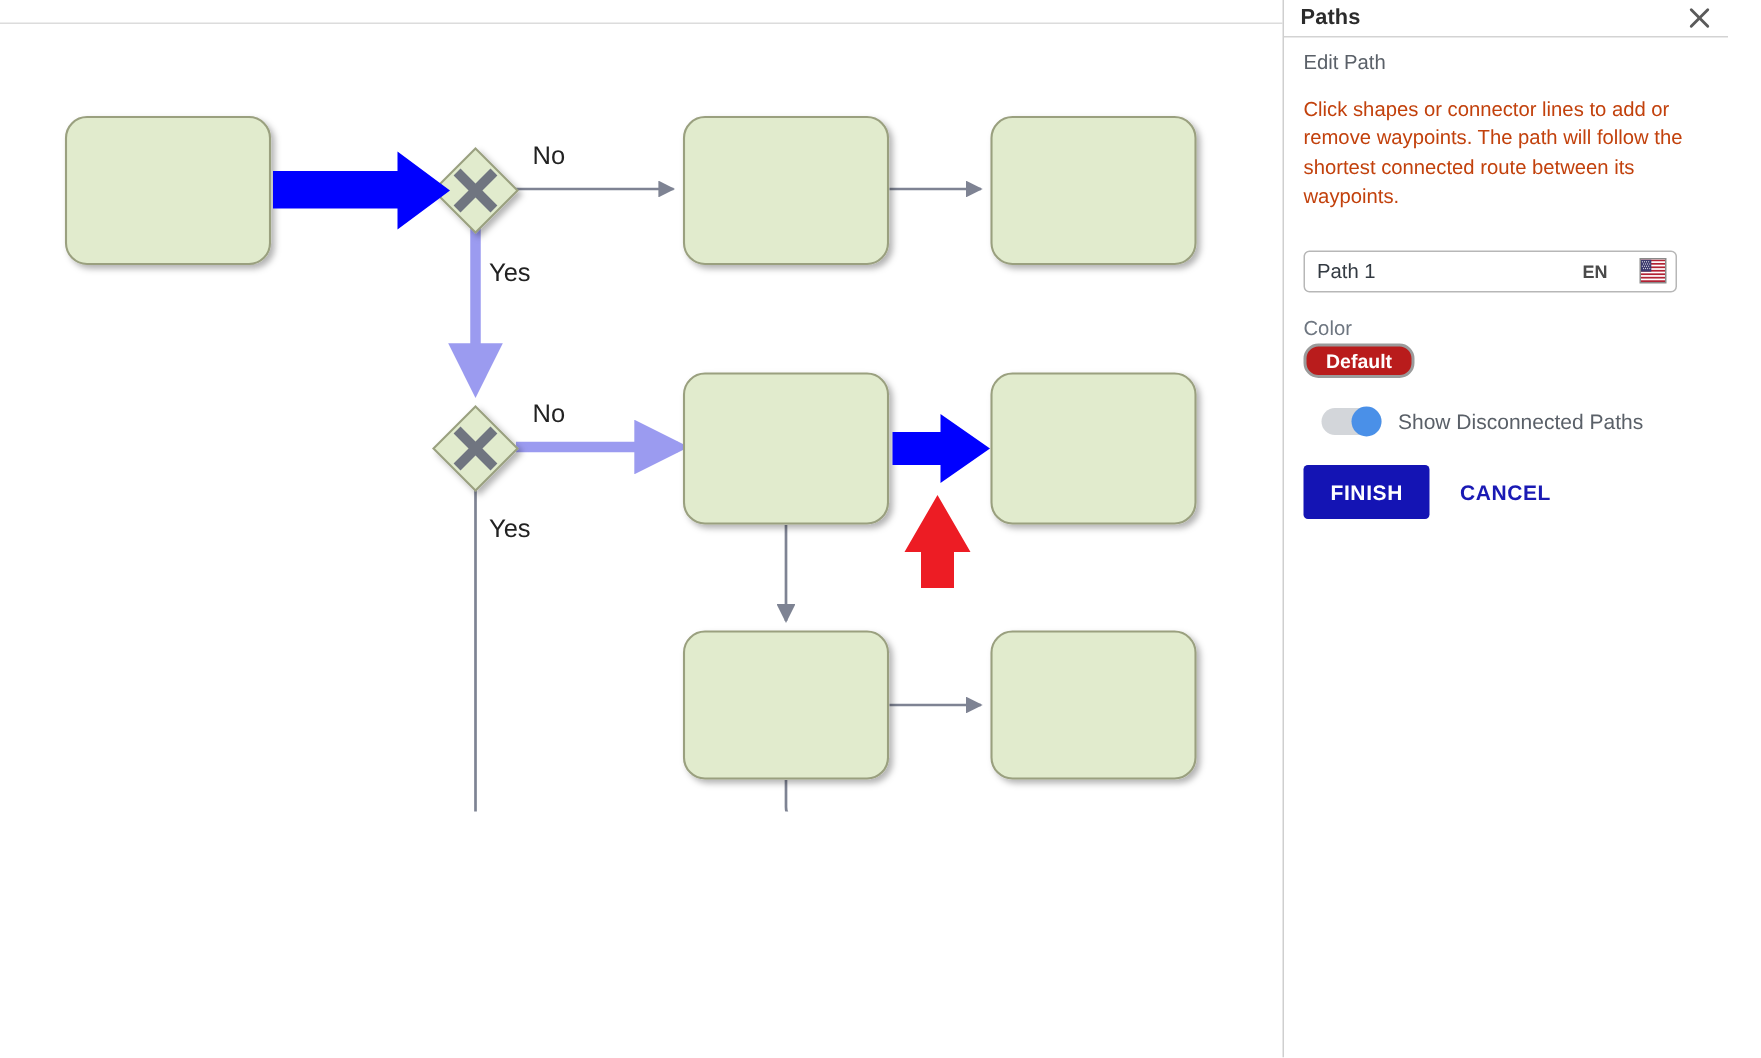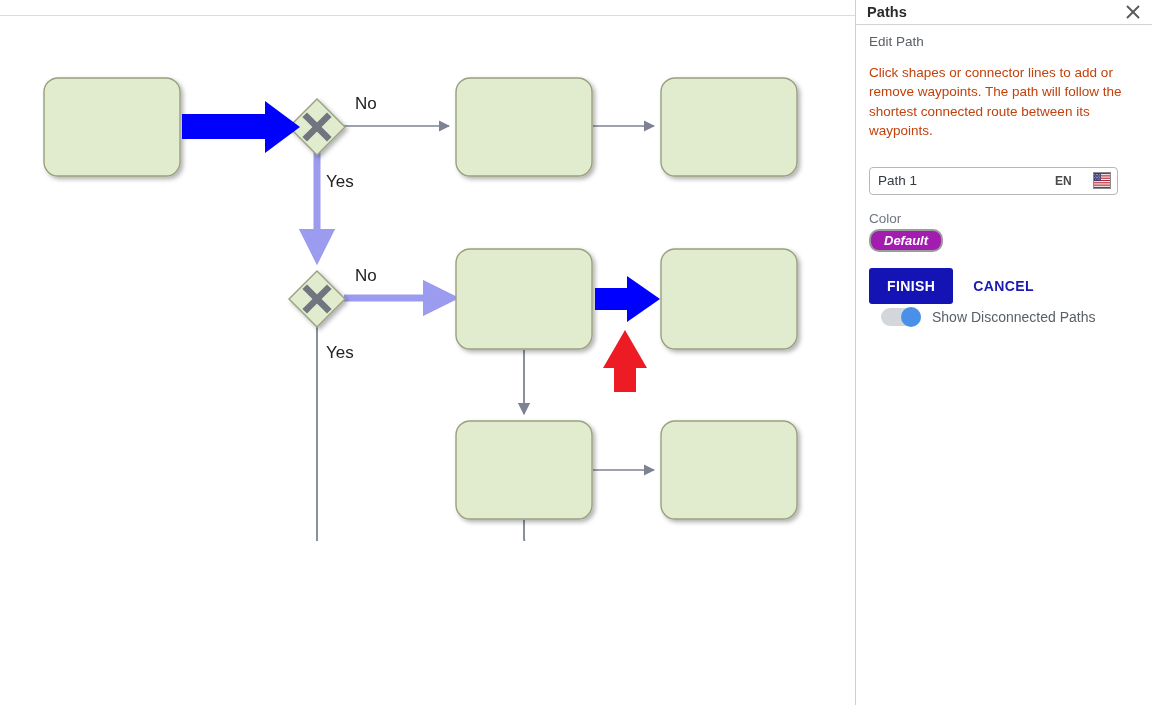--- a/index.html
+++ b/index.html
@@ -91,28 +91,27 @@
     margin-right:21px;
   }
   #lang-flag {
     width:27px; height:17px; display:block;
     border:1px solid #8a8a8a;
   }
 
   #color-label { margin-bottom:3px; }
   #color-chip {
     display:inline-block;
-    background:#a21caf; color:#ffffff;
+    background:#b91c1c; color:#ffffff;
     font-size:13px; font-weight:bold;
     padding:2px 13px;
     border-radius:10px;
     border:2px solid #9b9b9b;
     cursor:pointer;
     margin-bottom:16px;
-    font-style:italic;
   }
 
   #toggle-row {
     display:flex; align-items:center; gap:11px;
     margin: 4px 0 20px 12px;
   }
   #toggle-switch {
     position:relative; width:40px; height:18px;
     background:#d3d6da; border-radius:9px; cursor:pointer; flex:none;
   }
@@ -290,28 +289,28 @@
               <circle cx="10.5" cy="12" r="1"></circle>
               <circle cx="15.5" cy="12" r="1"></circle>
               <circle cx="20.5" cy="12" r="1"></circle>
           </g>
         </svg>
       </div>
 
       <div class="field-label" id="color-label">Color</div>
       <div id="color-chip">Default</div>
 
-      <div id="button-row">
-        <button id="finish-button">FINISH</button>
-        <button id="cancel-button">CANCEL</button>
-      </div>
-
       <div id="toggle-row">
         <div id="toggle-switch">
           <div id="toggle-knob"></div>
         </div>
         <span id="toggle-label">Show Disconnected Paths</span>
       </div>
 
+      <div id="button-row">
+        <button id="finish-button">FINISH</button>
+        <button id="cancel-button">CANCEL</button>
+      </div>
+
     </div>
   </aside>
 
 </div>
 
 </body></html>

